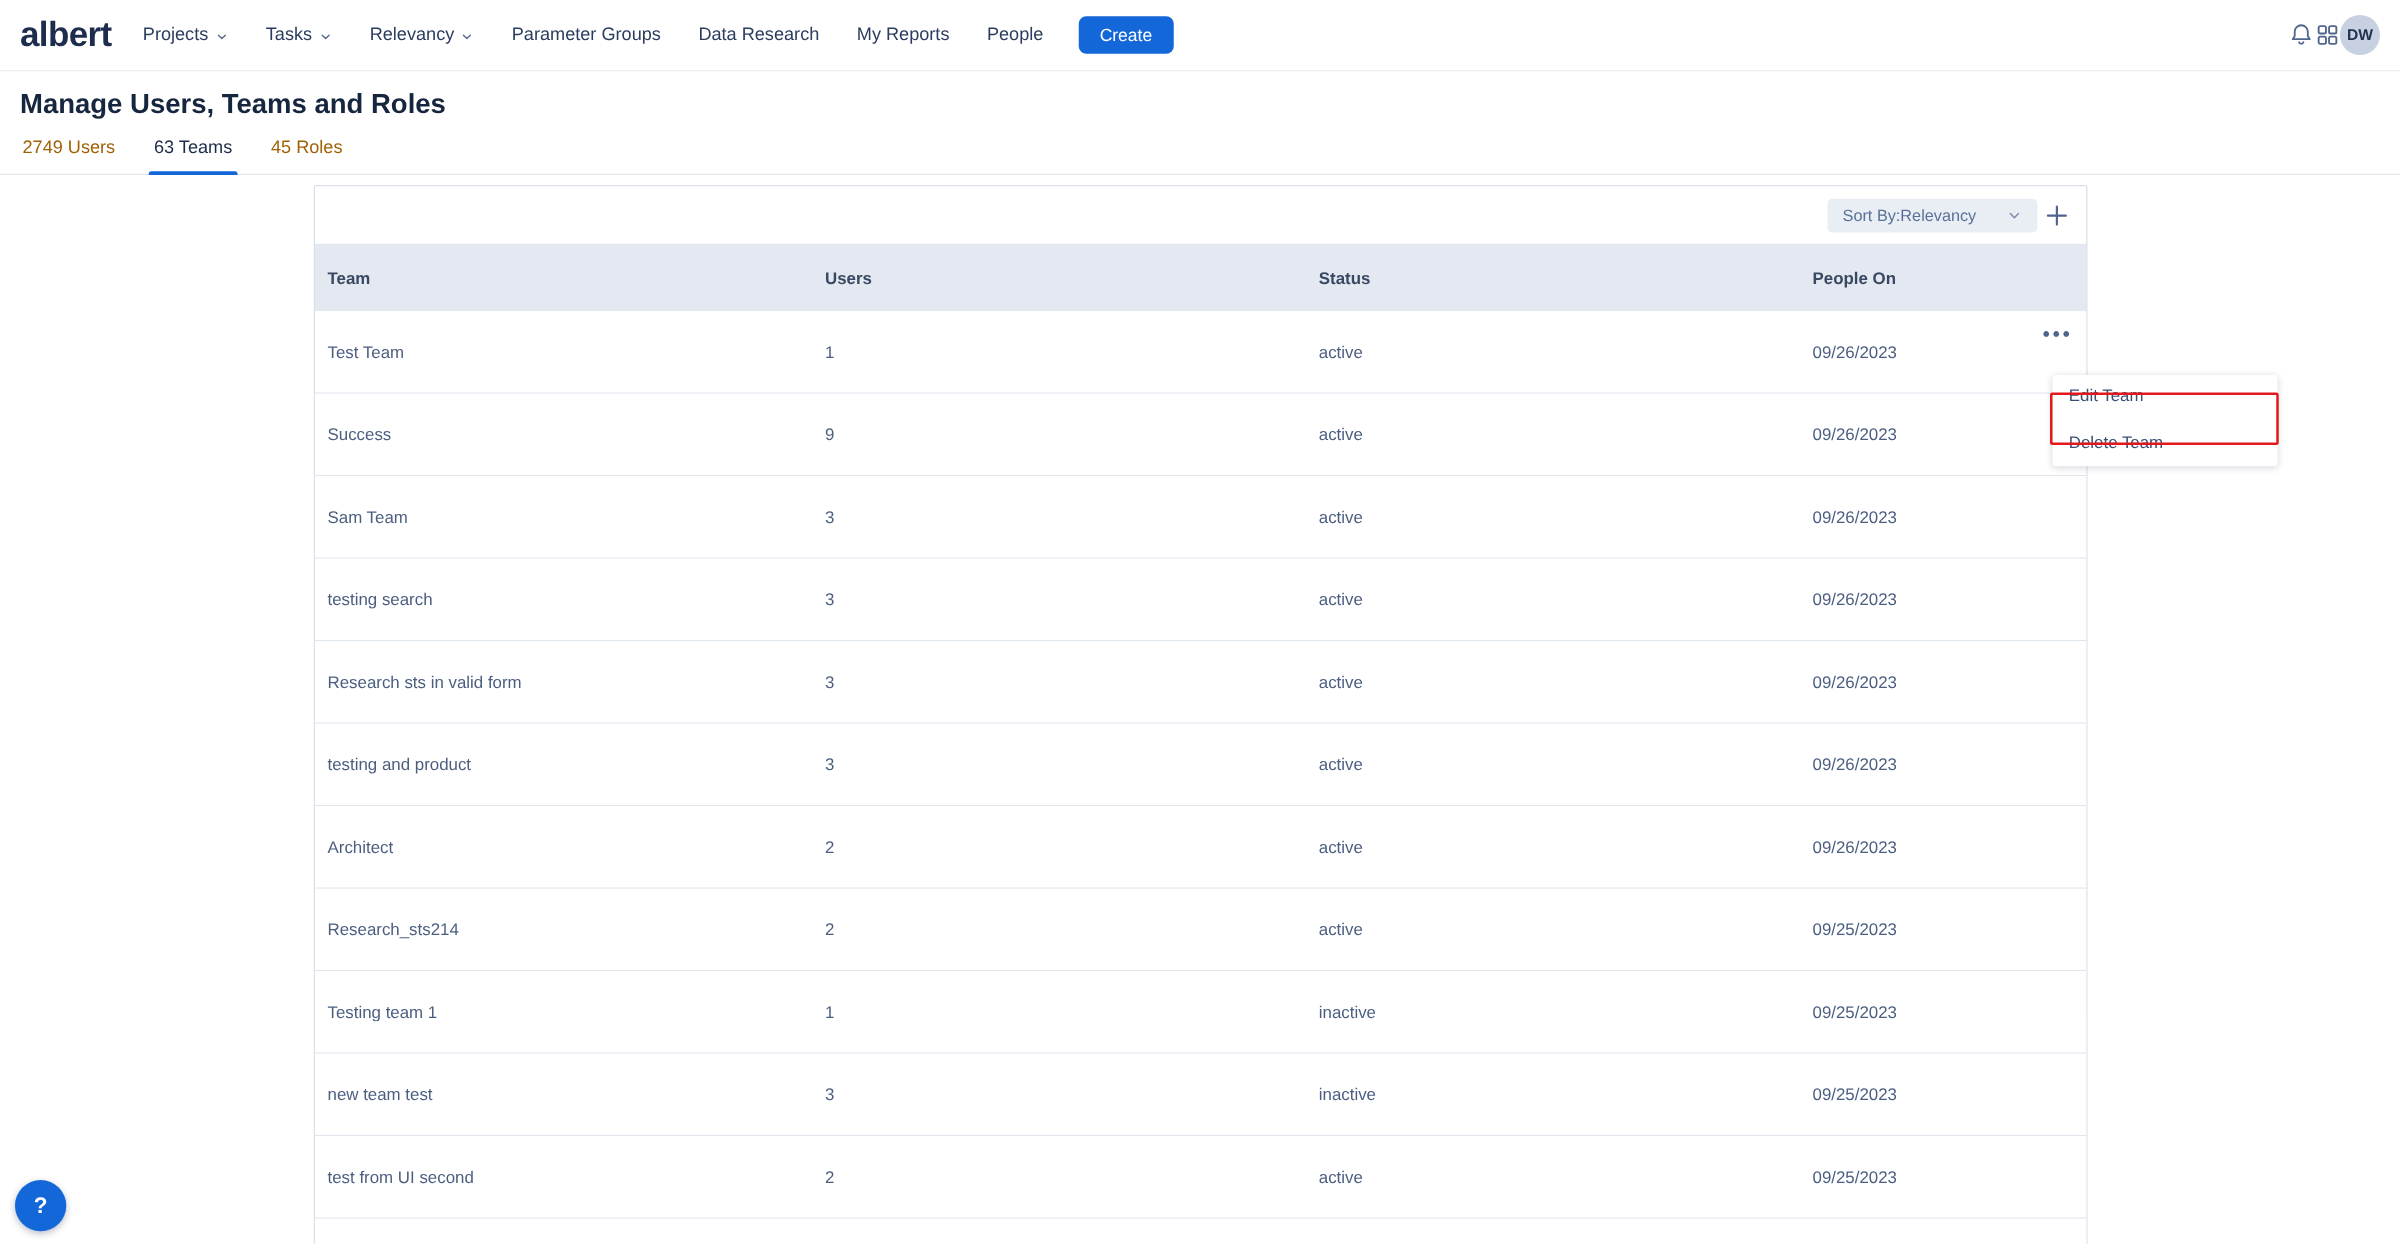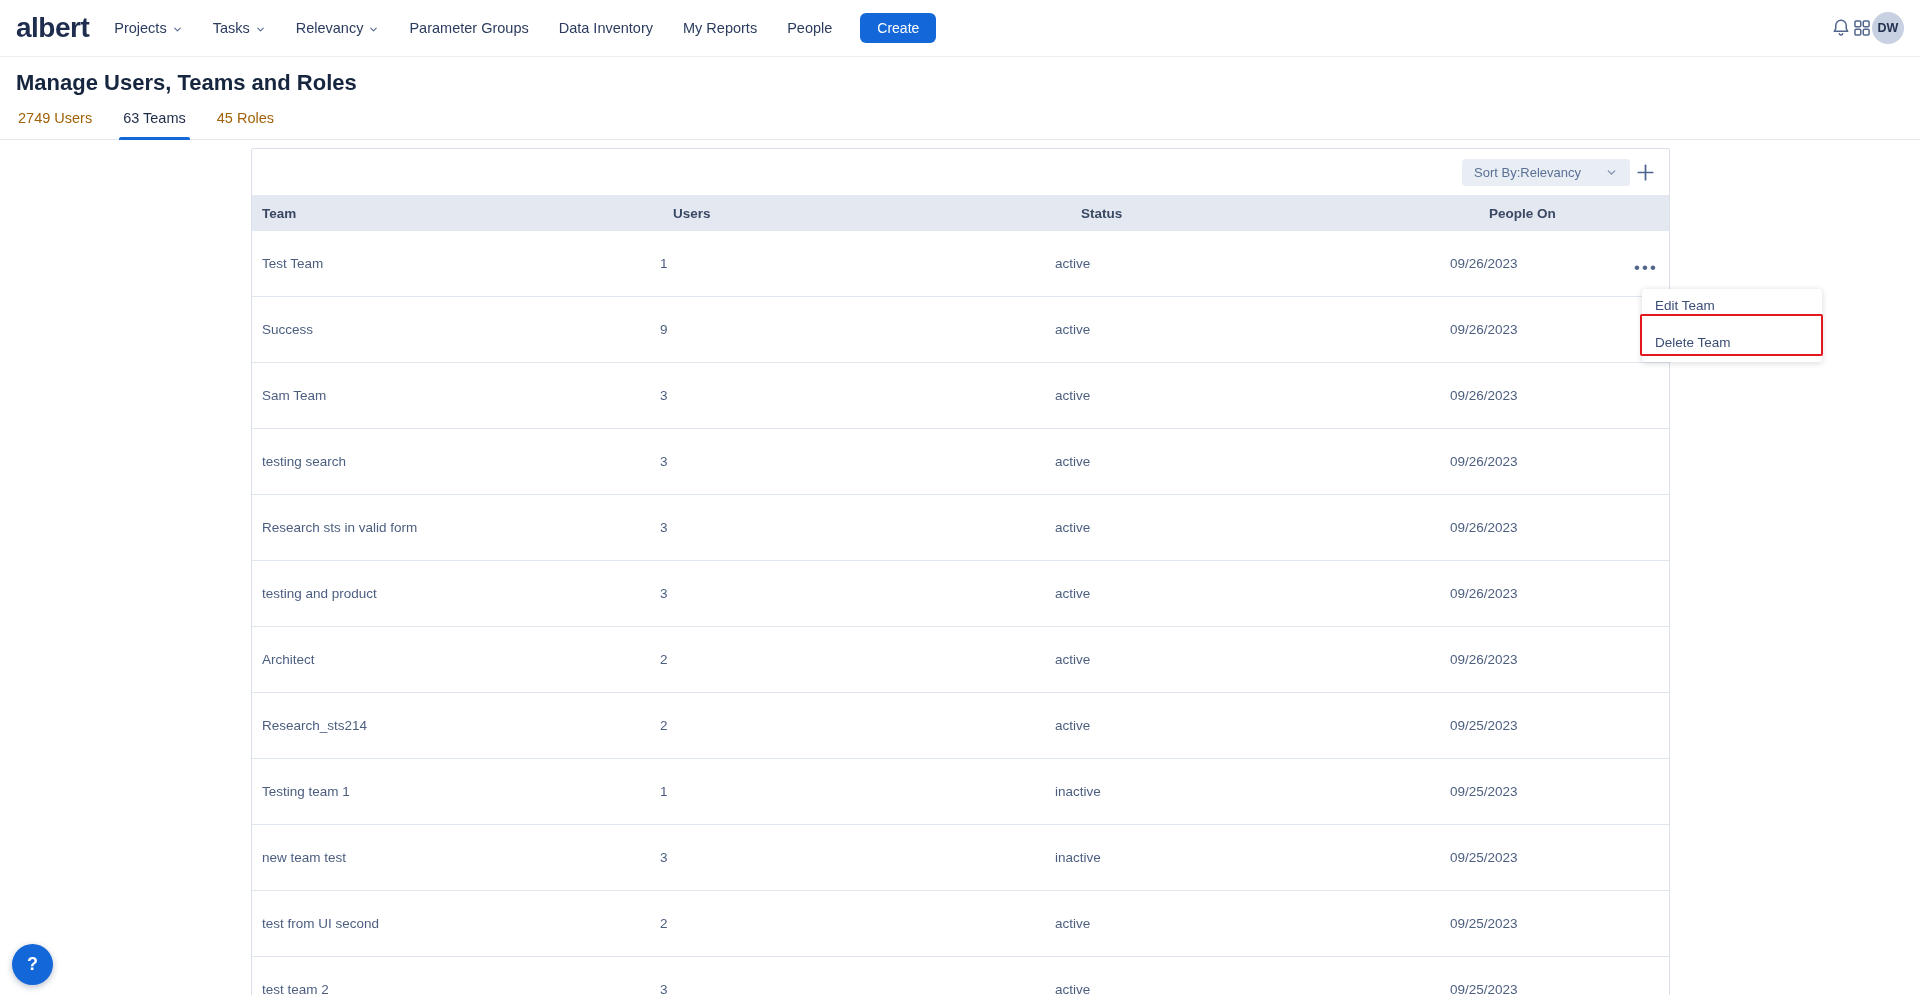--- a/index.html
+++ b/index.html
@@ -145,23 +145,22 @@
     white-space: nowrap;
   }
   .plus-btn { cursor: pointer; display: flex; align-items: center; }
 
   .thead, .trow {
     display: grid;
     grid-template-columns: 398px 395px 395px 229px;
   }
   .thead {
     background: #e4e8f0;
-    height: 36px;
-    align-items: center;
-    gap: 13px;
+    height: 54px;
+    align-items: center;
   }
   .th {
     font-size: 13.5px;
     font-weight: 700;
     color: #3a4963;
     padding-left: 10px;
   }
   .trow {
     height: 66px;
     align-items: center;
@@ -186,21 +185,21 @@
     color: #51658c;
     cursor: pointer;
     line-height: 1;
     z-index: 5;
   }
 
   
   .context-menu {
     position: absolute;
     left: 1642px;
-    top: 289px;
+    top: 300px;
     width: 180px;
     background: #ffffff;
     border-radius: 3px;
     box-shadow: 0 1px 6px rgba(25, 39, 68, 0.18);
     z-index: 10;
   }
   .menu-item {
     font-size: 13.5px;
     color: #3b4e74;
     padding-left: 13px;
@@ -267,21 +266,21 @@
         <span>Relevancy</span>
         <svg class="chev" width="11" height="11" viewBox="0 0 24 24" fill="none" stroke="#55688c" stroke-width="2.4" stroke-linecap="round" stroke-linejoin="round">
           <polyline points="6 9 12 15 18 9"></polyline>
         </svg>
       </div>
       <div class="nav-item">
         <span>Parameter Groups</span>
 
       </div>
       <div class="nav-item">
-        <span>Data Inventory</span>
+        <span>Data Research</span>
 
       </div>
       <div class="nav-item">
         <span>My Reports</span>
 
       </div>
       <div class="nav-item">
         <span>People</span>
 
       </div>

